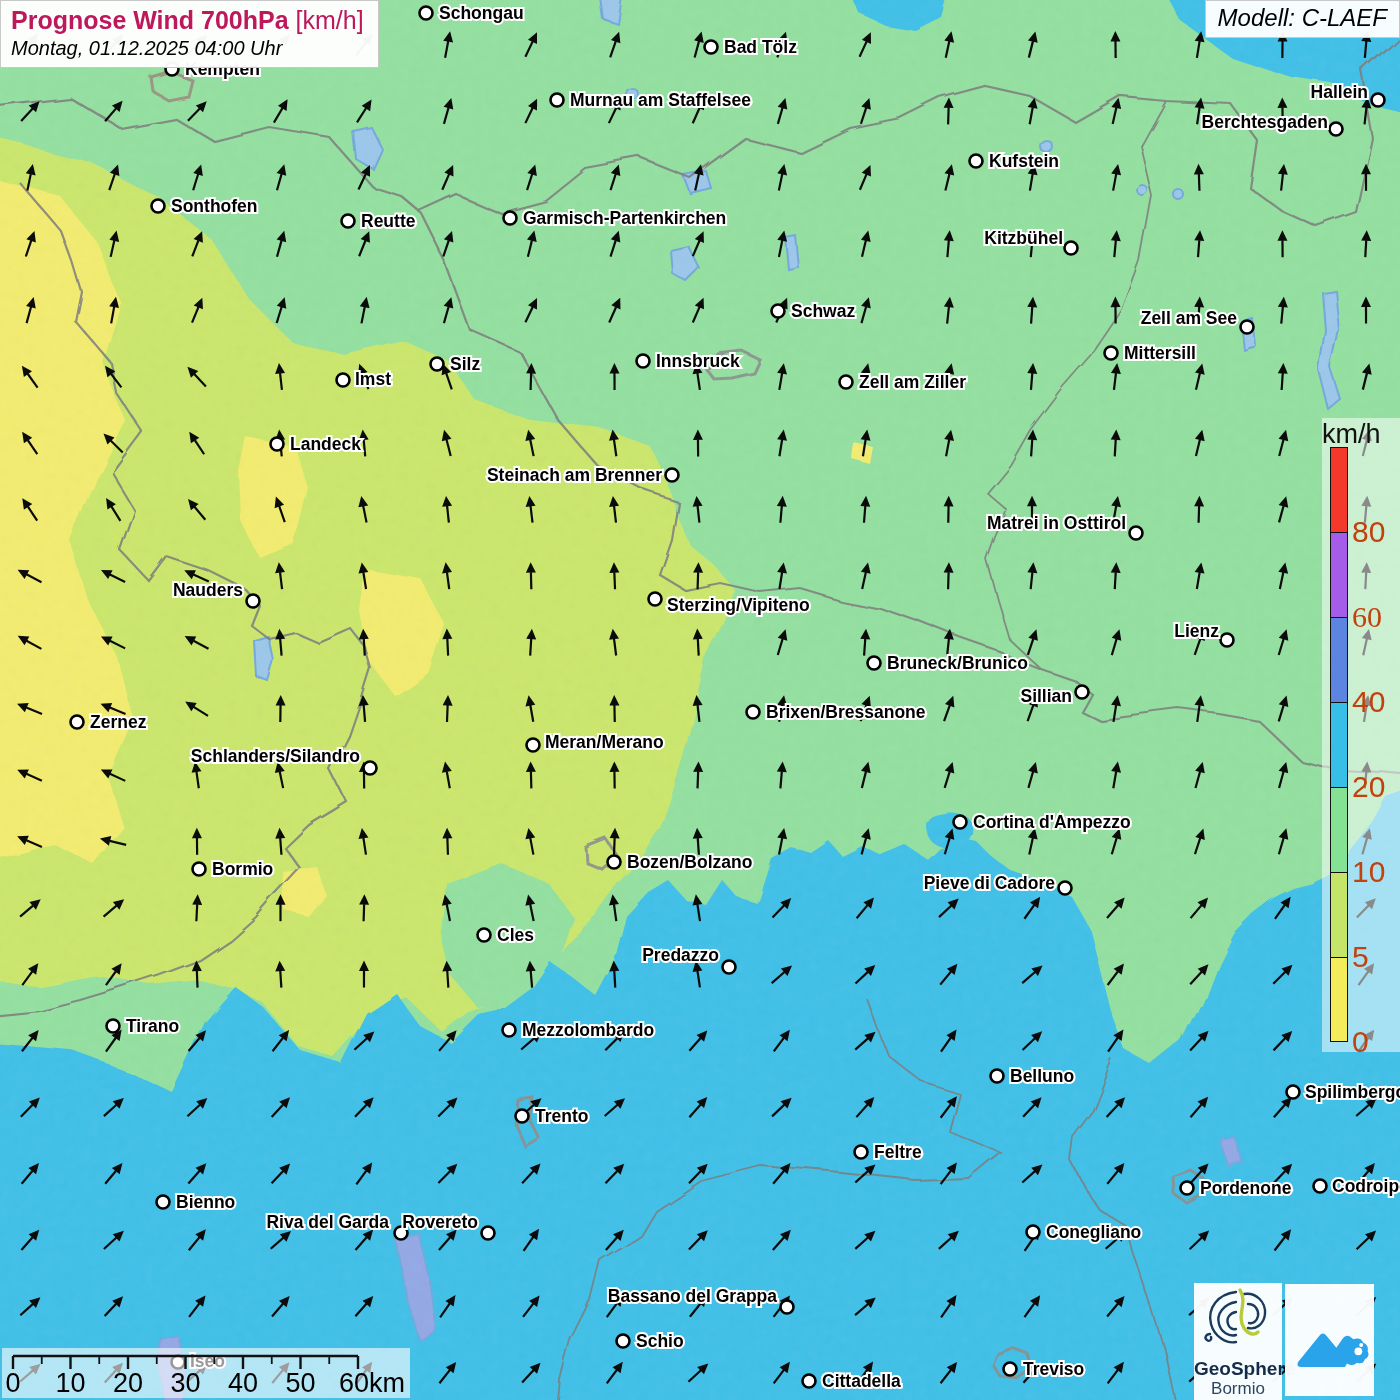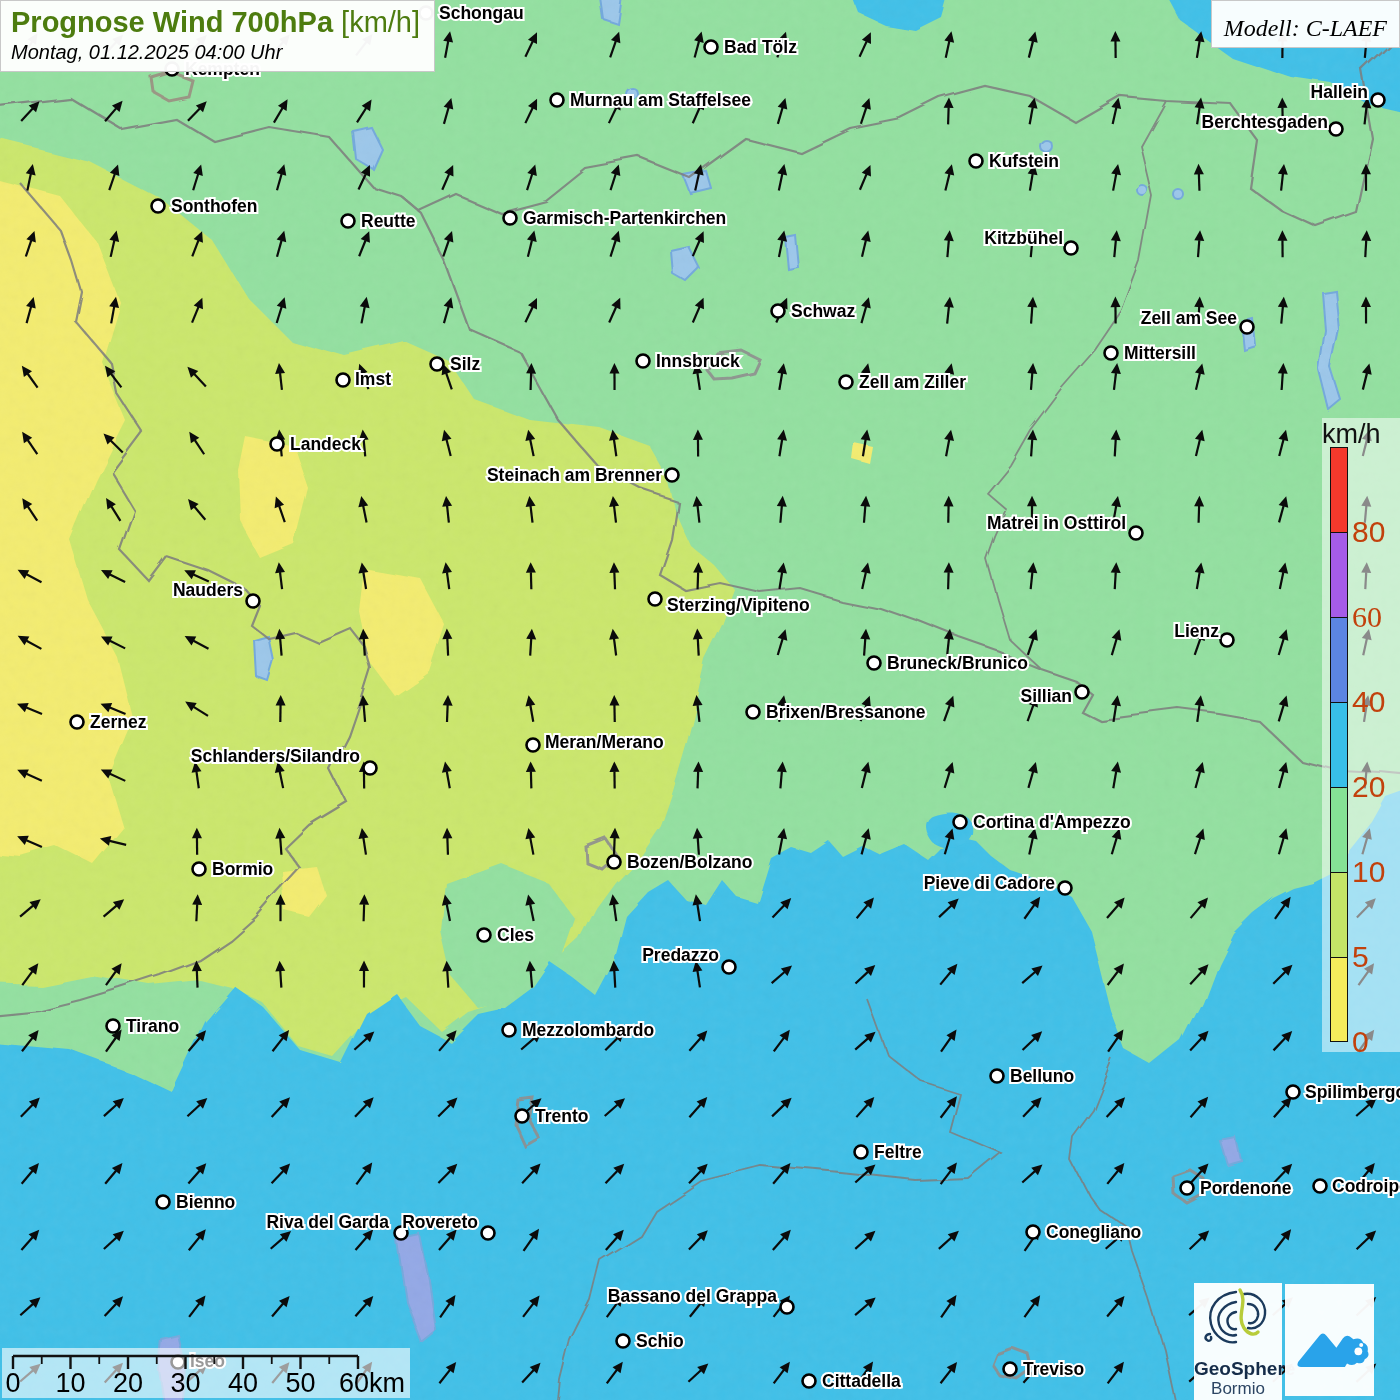--- a/index.html
+++ b/index.html
@@ -2,25 +2,25 @@
 <html><head>
 <meta charset="utf-8">
 <style>
   html,body{margin:0;padding:0;background:#dfe6ea;}
   #stage{position:relative;width:1400px;height:1400px;overflow:hidden;
          font-family:"Liberation Sans",sans-serif;}
   #mapsvg{position:absolute;left:0;top:0;}
   .panel{position:absolute;background:rgba(255,255,255,0.96);border:1px solid #c8c8c8;box-sizing:border-box;}
   
   #title-box{left:0;top:0;padding:5px 14px 7px 10px;}
-  #title-line1{font-size:29px;color:#4d7c0f;white-space:nowrap;}
+  #title-line1{font-size:25px;color:#be185d;white-space:nowrap;}
   #title-line1 b{font-weight:bold;}
   #title-line2{font-size:20px;font-style:italic;color:#000;margin-top:2px;white-space:nowrap;}
   
-  #model-box{right:0;top:0;padding:14px 12px 5px 12px;font-family:Liberation Serif, serif;}
+  #model-box{right:0;top:0;padding:3px 12px 5px 12px;}
   #model-label{font-size:24px;font-style:italic;color:#000;white-space:nowrap;}
   
   #legend-panel{position:absolute;left:1322px;top:418px;width:78px;height:634px;
                 background:rgba(255,255,255,0.52);}
   #legend-unit{position:absolute;left:0;top:1px;width:74px;text-align:left;
                font-size:27px;color:#111;}
   #legend-bar{position:absolute;left:8px;top:29px;width:18px;height:595px;}
   .legend-seg{width:18px;height:85px;border:1.6px solid #111;border-bottom:none;box-sizing:border-box;}
   .legend-seg:last-child{border-bottom:1.6px solid #111;}
   .legend-tick{position:absolute;left:30px;transform:translateY(-50%);

